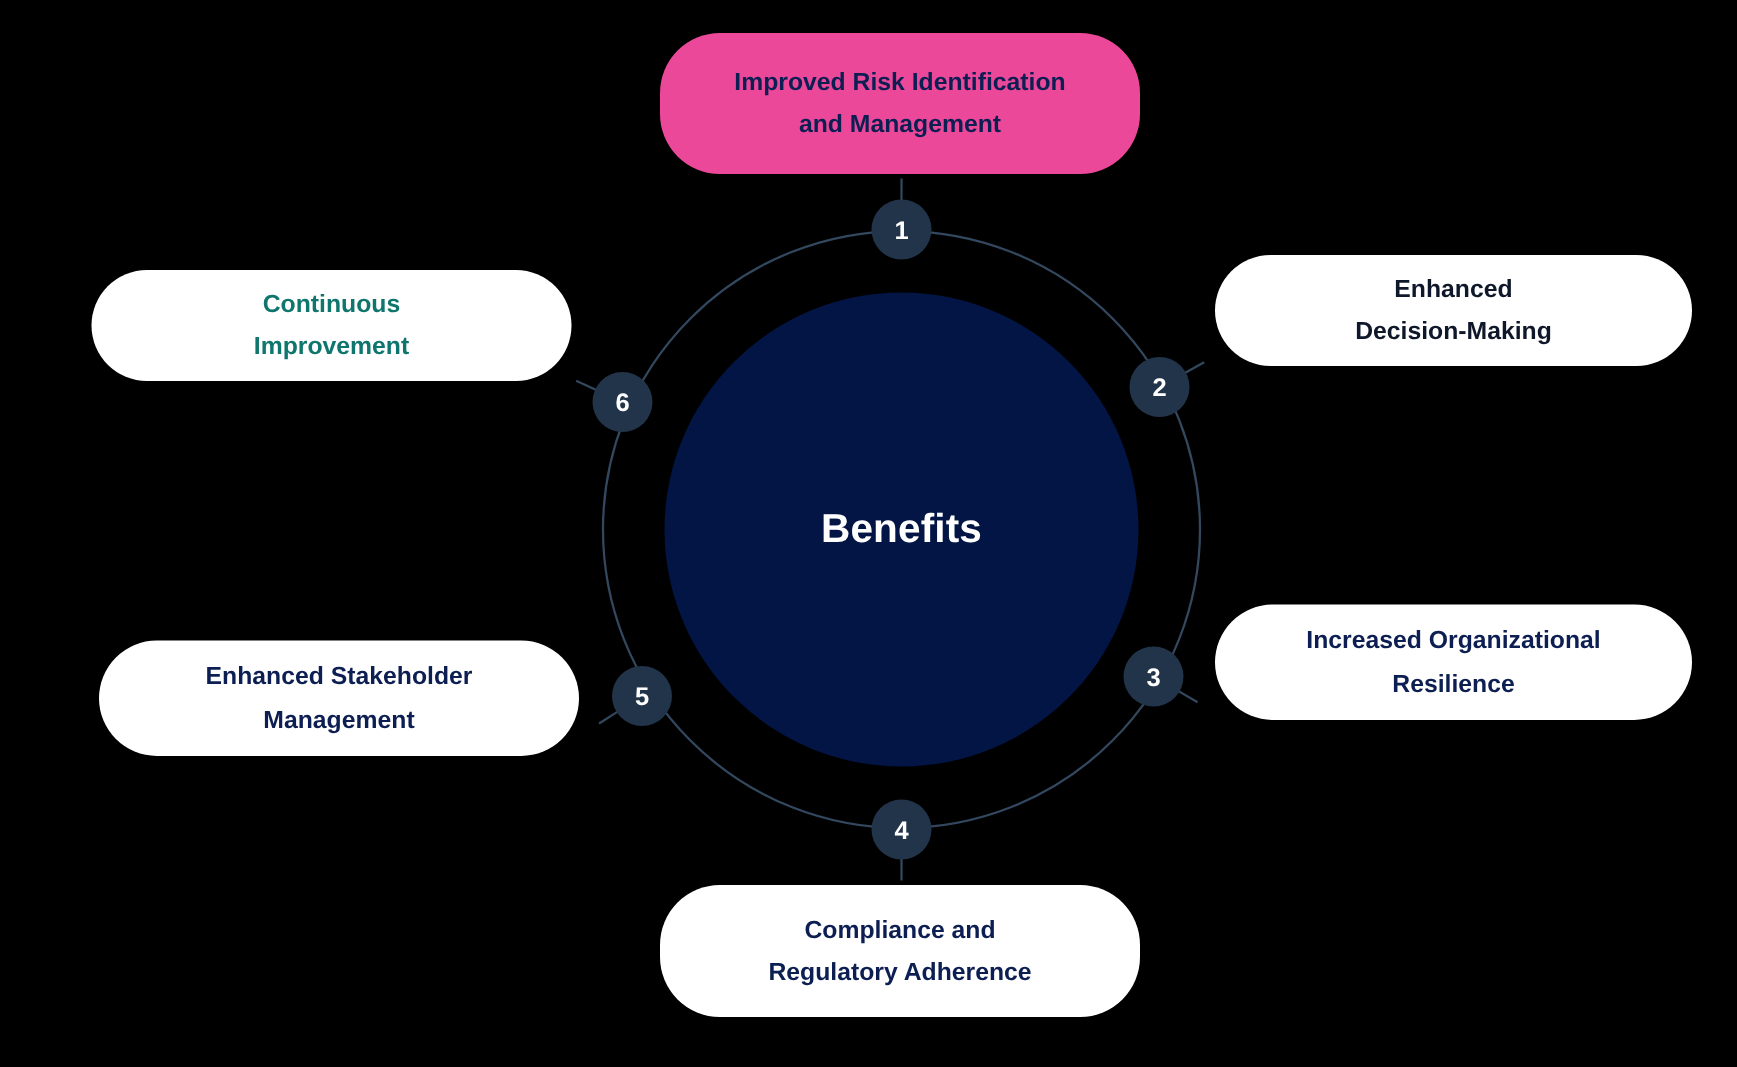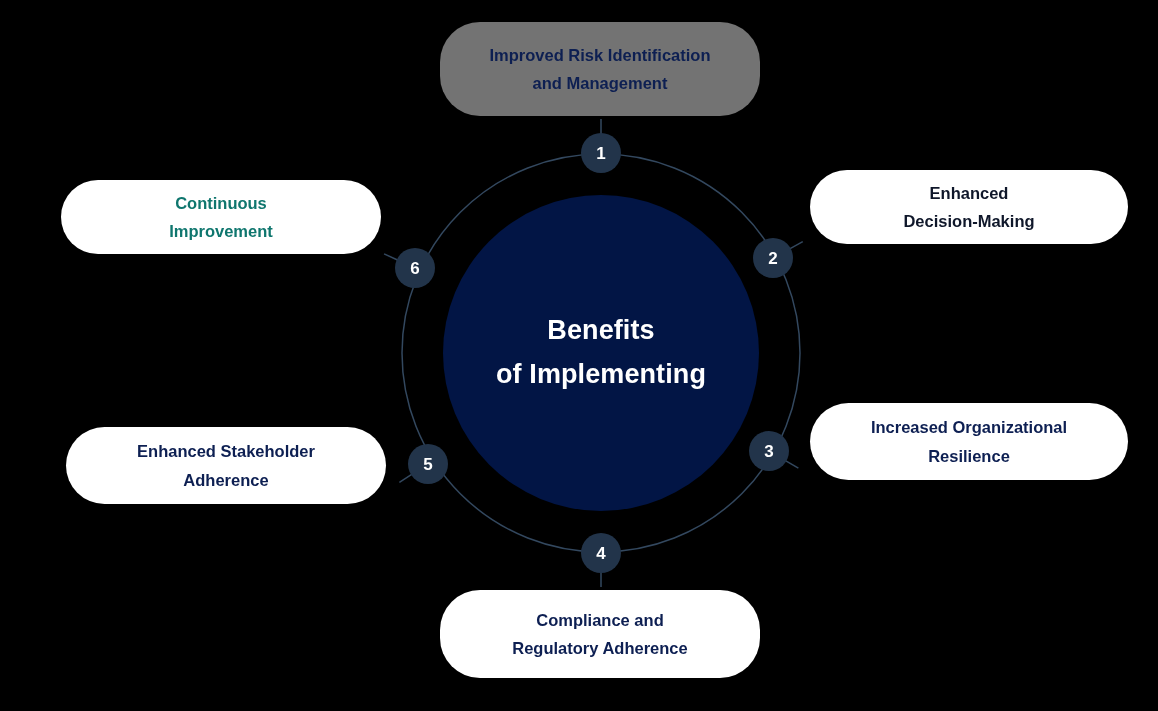--- a/index.html
+++ b/index.html
@@ -76,26 +76,25 @@
         <line x1="784.5480202161718" y1="460.06967845943353" x2="798.3684826305467" y2="468.13161486781894" stroke="#33485f" stroke-width="1.5"></line>
         <line x1="601" y1="571" x2="601" y2="587" stroke="#33485f" stroke-width="1.5"></line>
         <line x1="412.8502574865164" y1="473.7203550231022" x2="399.3838196967532" y2="482.36067059919304" stroke="#33485f" stroke-width="1.5"></line>
         <line x1="398.62850865984126" y1="260.51840449508876" x2="384.0760719130335" y2="253.8680973796121" stroke="#33485f" stroke-width="1.5"></line>
       </g>
   </svg>
 
   <div class="hub" id="hub" style="left: 443px; top: 195px; width: 316px; height: 316px; background: rgb(2, 21, 69); color: rgb(255, 255, 255);">
     <div id="hub-text">
         <div>Benefits</div>
-        <div>of Implementing</div>
       </div>
   </div>
 
   <div id="pill-layer">
-      <div class="pill" style="left: 440px; top: 22px; width: 320px; height: 94px; background: #737373; color: rgb(13, 31, 82);">
+      <div class="pill" style="left: 440px; top: 22px; width: 320px; height: 94px; background: #ec4899; color: rgb(13, 31, 82);">
         <div>
           <span>Improved Risk Identification</span>
           <span>and Management</span>
         </div>
       </div>
       <div class="pill" style="left: 810px; top: 170px; width: 318px; height: 74px; background: rgb(255, 255, 255); color: #0f172a;">
         <div>
           <span>Enhanced</span>
           <span>Decision-Making</span>
         </div>
@@ -108,21 +107,21 @@
       </div>
       <div class="pill" style="left: 440px; top: 590px; width: 320px; height: 88px; background: rgb(255, 255, 255); color: rgb(13, 31, 82);">
         <div>
           <span>Compliance and</span>
           <span>Regulatory Adherence</span>
         </div>
       </div>
       <div class="pill" style="left: 66px; top: 427px; width: 320px; height: 77px; background: rgb(255, 255, 255); color: rgb(13, 31, 82);">
         <div>
           <span>Enhanced Stakeholder</span>
-          <span>Adherence</span>
+          <span>Management</span>
         </div>
       </div>
       <div class="pill" style="left: 61px; top: 180px; width: 320px; height: 74px; background: rgb(255, 255, 255); color: #0f766e;">
         <div>
           <span>Continuous</span>
           <span>Improvement</span>
         </div>
       </div>
     </div>
   <div id="badge-layer">

